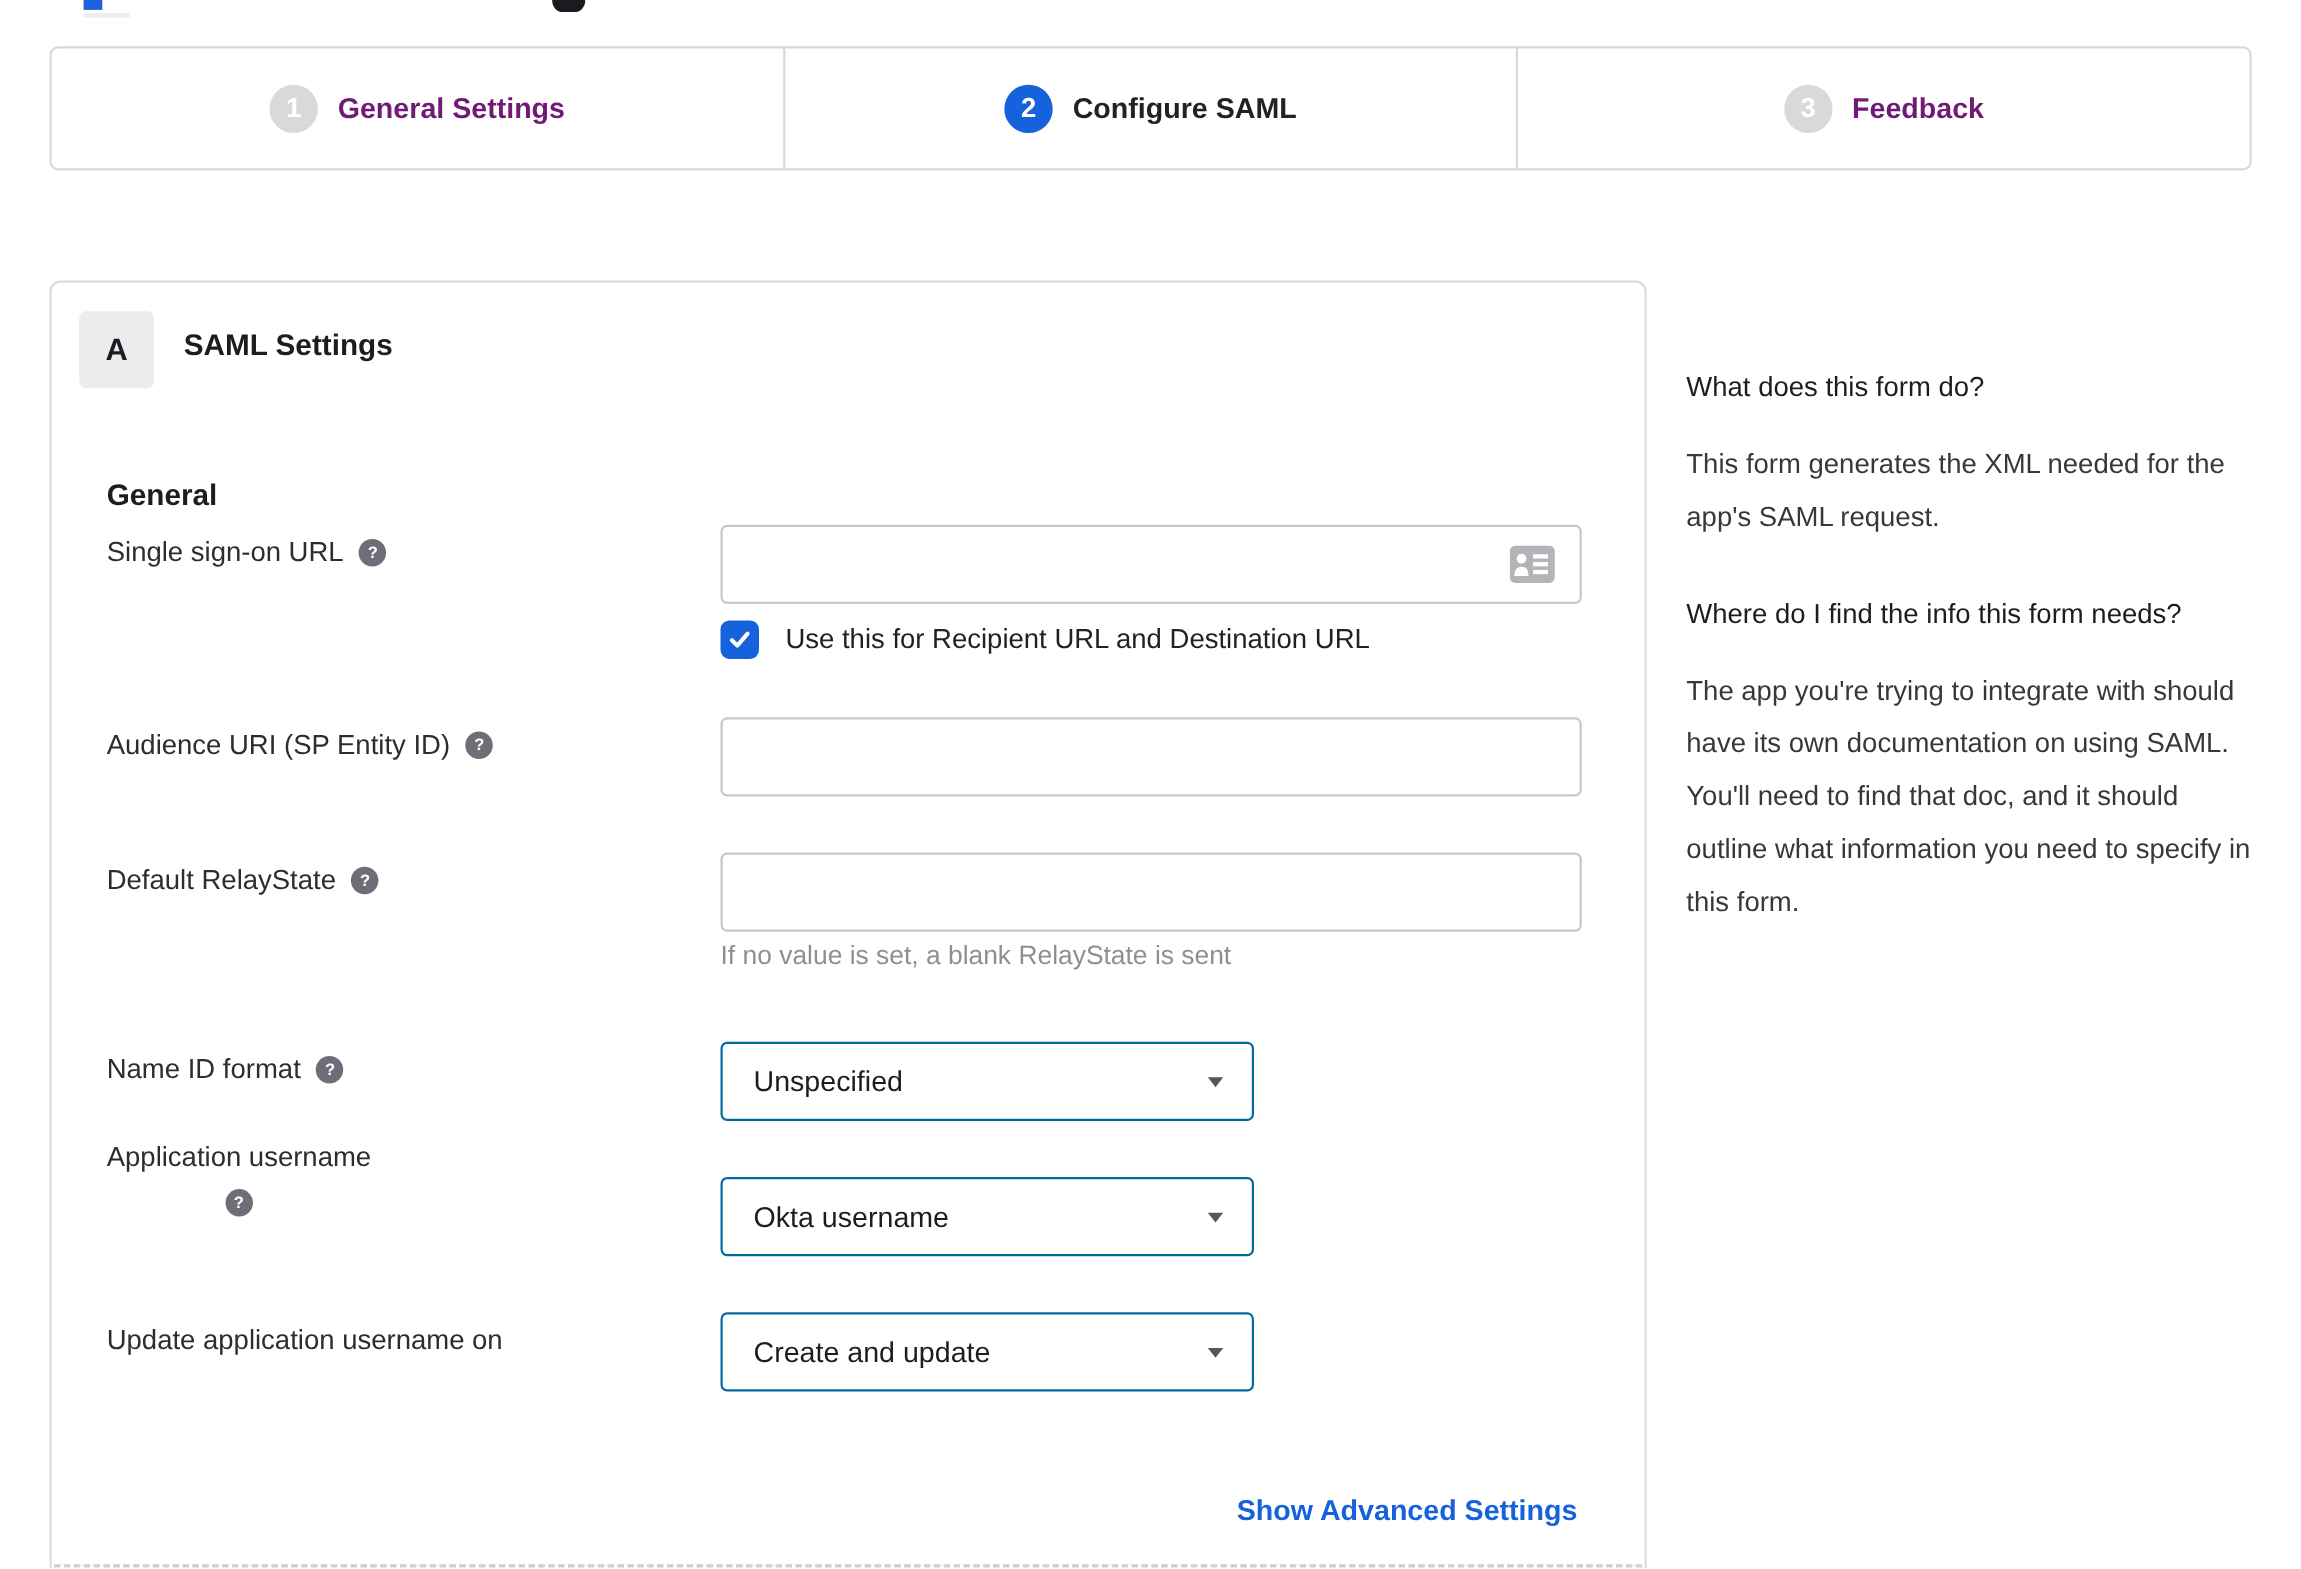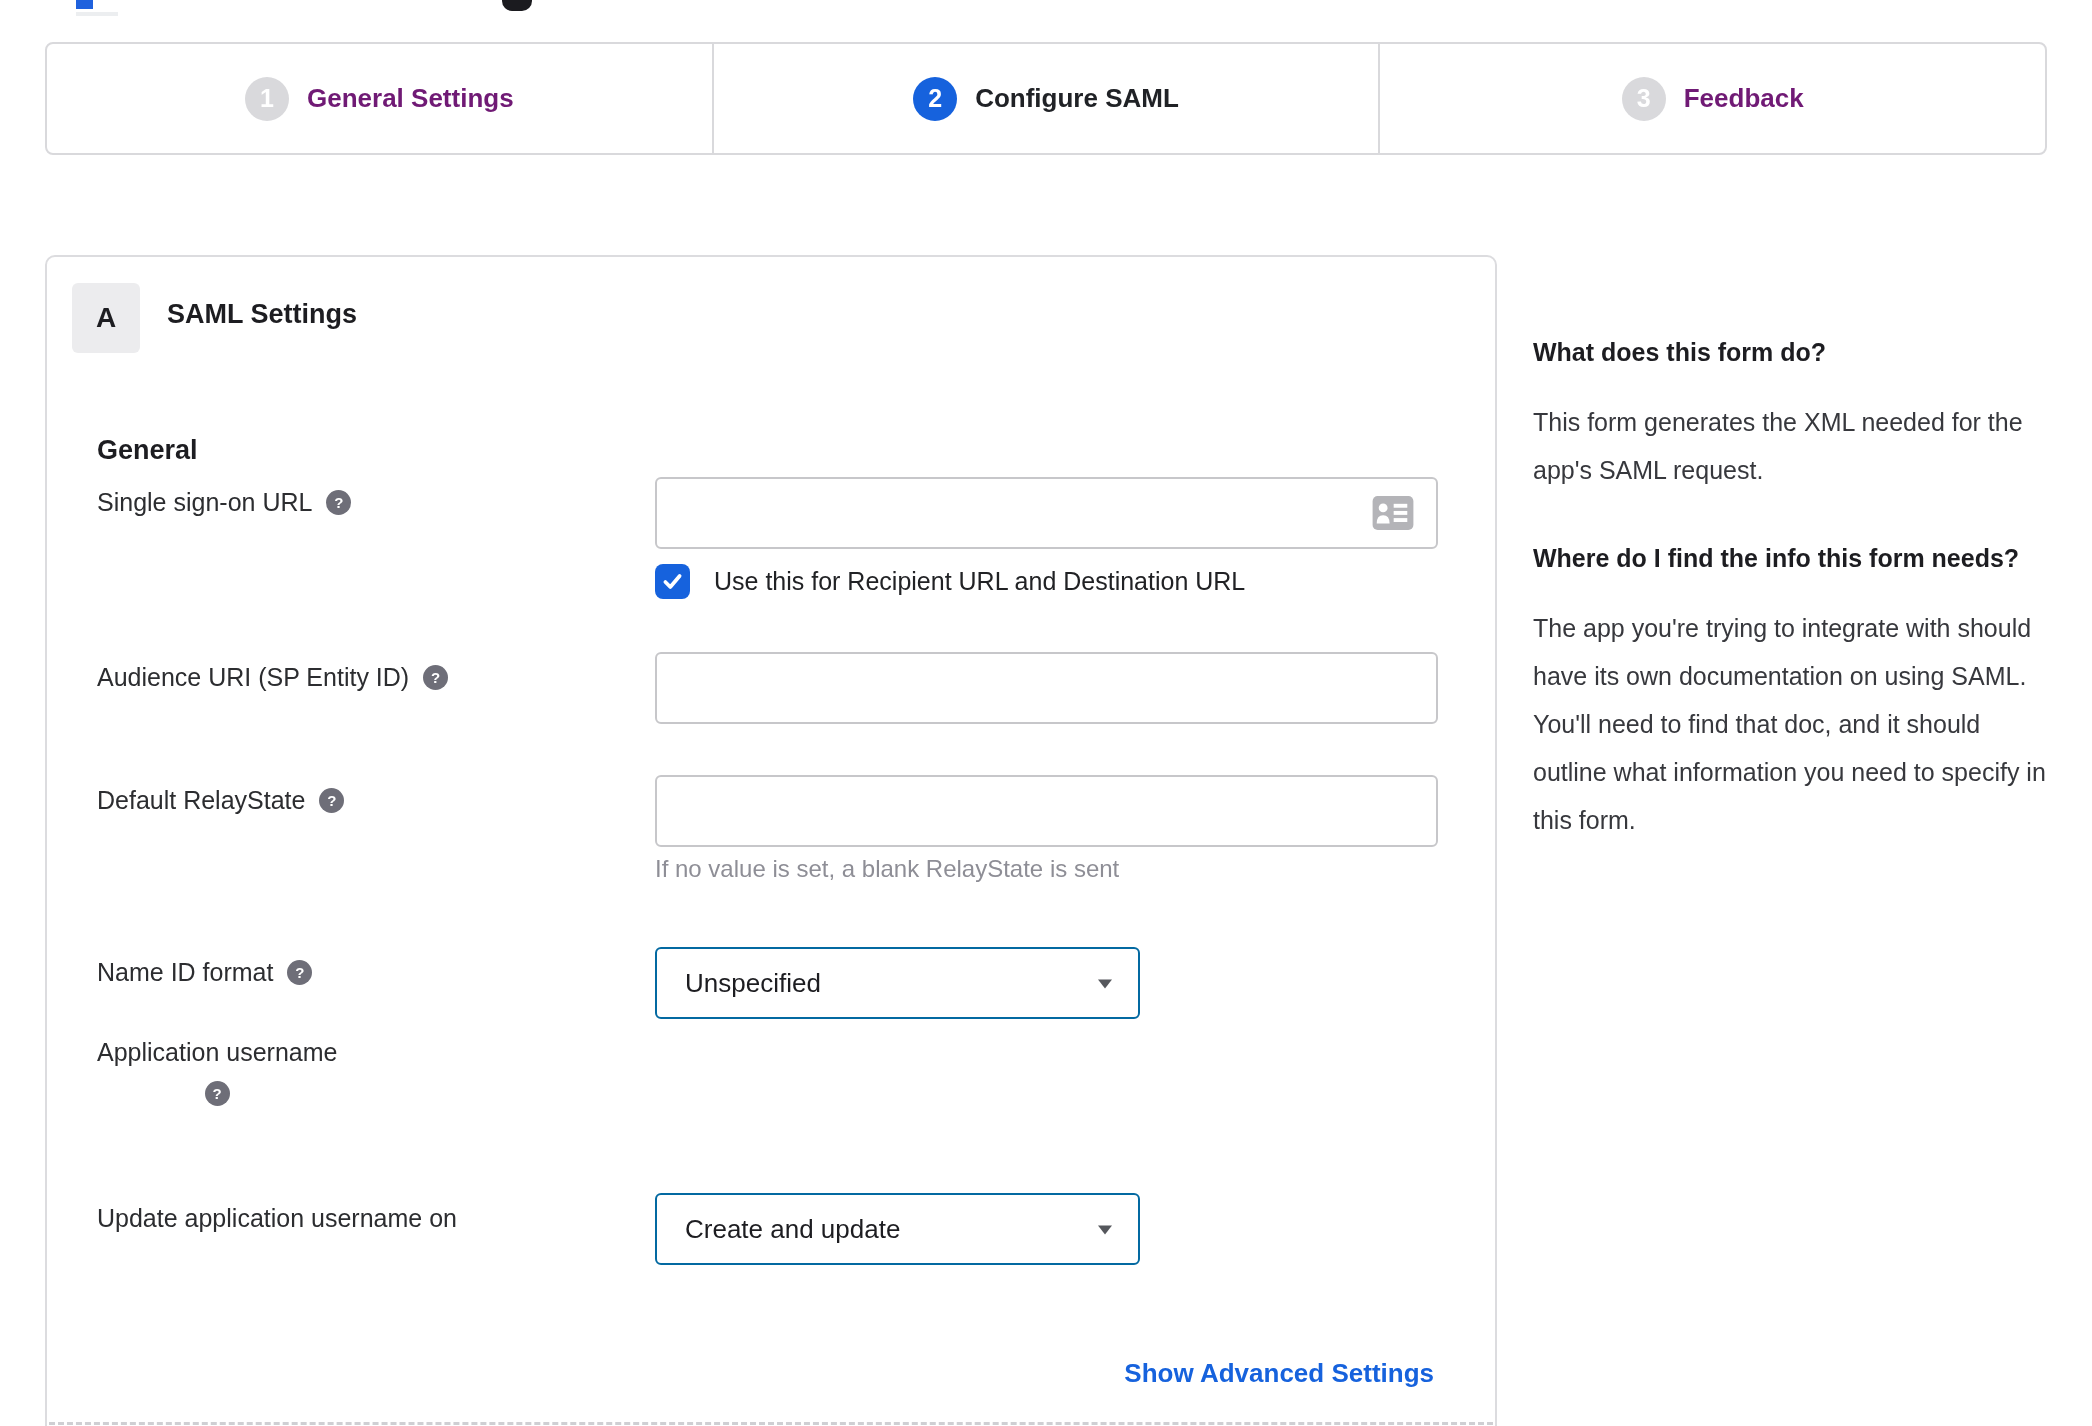--- a/index.html
+++ b/index.html
@@ -86,21 +86,21 @@
   .checkbox-label{font-size:25px;color:#212225;white-space:nowrap;}
 
   .advanced-link{
     position:absolute;right:61px;top:1101px;
     font-size:26px;font-weight:700;color:#1662dd;cursor:pointer;white-space:nowrap;
   }
   .dashed-sep{position:absolute;left:2px;right:2px;top:1165px;border-top:3px dashed #cfcfd3;}
 
   
   .sidebar{position:absolute;left:1533px;top:330px;width:534px;}
-  .sidebar h3{font-size:25px;font-weight:700;color:#1d1d21;line-height:44px;margin:0 0 24px 0;}
+  .sidebar h3{font-size:25px;font-weight:400;color:#1d1d21;line-height:44px;margin:0 0 24px 0;}
   .sidebar p{font-size:25px;color:#37383d;line-height:48px;margin:0 16px 42px 0;}
 </style>
 </head>
 <body>
 
 <div class="page">
 
   <div class="frag-blue"></div>
   <div class="frag-gray"></div>
   <div class="frag-dark"></div>
@@ -179,20 +179,24 @@
     </div>
     <div class="select-box" style="top:690px;">
       <span>Unspecified</span>
       <span class="caret"></span>
     </div>
 
     <div class="field-label" style="top:781px;flex-direction:column;">
       <span>Application username</span>
       <span class="help-icon">?</span>
     </div>
+    <div class="select-box" style="top:813px;">
+      <span>Okta username</span>
+      <span class="caret"></span>
+    </div>
 
     <div class="field-label" style="top:947px;">
       <span>Update application username on</span>
     </div>
     <div class="select-box" style="top:936px;">
       <span>Create and update</span>
       <span class="caret"></span>
     </div>
 
     <div class="advanced-link">Show Advanced Settings</div>

